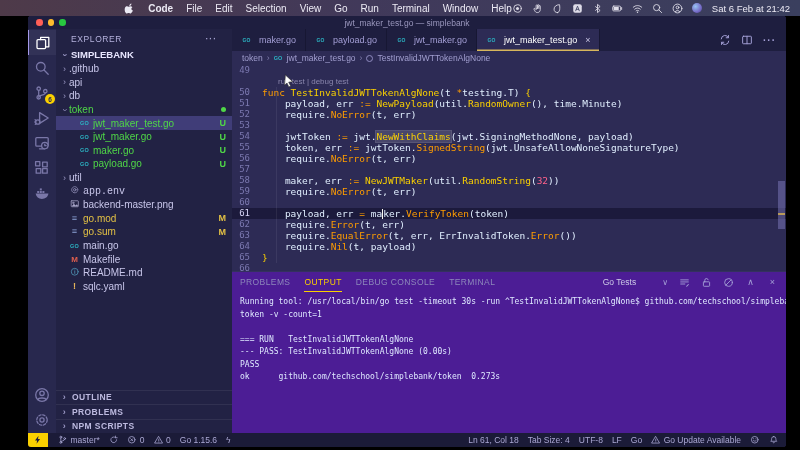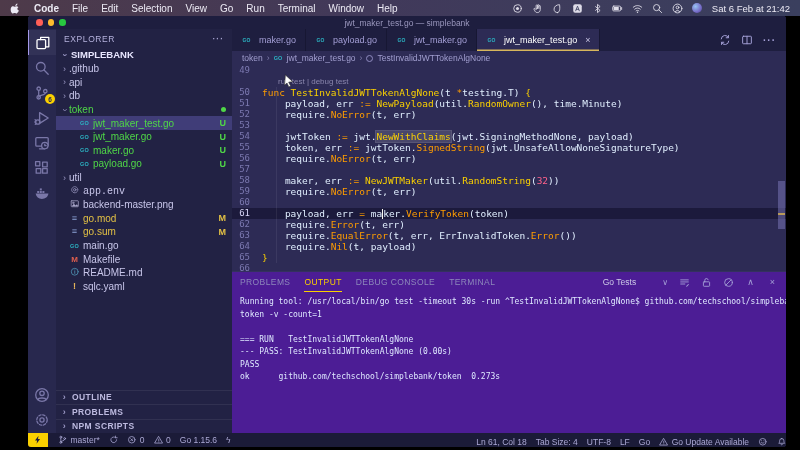--- a/index.html
+++ b/index.html
@@ -1,19 +1,19 @@
 <!DOCTYPE html>
 <html><head>
 <meta charset="utf-8">
 <style>
   *{box-sizing:border-box;margin:0;padding:0}
   body{width:800px;height:450px;background:#000;font-family:"Liberation Sans",sans-serif;overflow:hidden;position:relative}
 
   
-  .menubar{position:absolute;top:0;left:0;right:0;height:16px;display:flex;justify-content:space-between;align-items:center;
+  .menubar{position:absolute;top:0;left:0;right:0;height:16px;display:flex;justify-content:flex-end;align-items:center;
     padding:0 10px;background:linear-gradient(90deg,#4e3a49 0%,#41395a 45%,#3a3f5e 100%);color:#eceaf4;font-size:10px;z-index:5}
   .mb-left{display:flex;align-items:center;gap:13px}
   .mb-item.bold{font-weight:bold}
   .mb-right{display:flex;align-items:center;gap:9px}
   .mb-ic{width:11px;height:11px;display:inline-flex;opacity:.92}
   .mb-ic svg,.mb-apple svg{width:100%;height:100%}
   .mb-apple{width:11px;height:12px;display:inline-flex}
   .mb-clock{font-size:9.5px;white-space:nowrap}
   .siri{width:10px;height:10px;border-radius:50%;display:inline-block;background:radial-gradient(circle at 35% 35%,#9fd0ff,#7b6fd0 60%,#4a3f8f)}
 
@@ -31,21 +31,21 @@
   
   .activitybar{width:28px;background:#28284e;display:flex;flex-direction:column;justify-content:space-between;padding:1px 0}
   .ab-item{width:28px;height:25px;display:flex;align-items:center;justify-content:center;color:#7a77a8;position:relative}
   .ab-item.active{color:#fff;border-left:1.5px solid #a599e9;background:rgba(255,255,255,.05)}
   .ab-item svg{width:16px;height:16px}
   .badge{position:absolute;right:1px;bottom:1px;background:#fad000;color:#28284e;font-size:6.5px;font-weight:bold;
     width:10px;height:10px;border-radius:50%;display:flex;align-items:center;justify-content:center}
 
   
   .sidebar{width:176px;background:#222244;display:flex;flex-direction:column;font-size:10px;color:#c8c6ea;min-height:0}
-  .sb-head{display:flex;justify-content:space-between;align-items:center;padding:5px 8px 3px;font-size:8.5px;letter-spacing:.6px;color:#b5b2dd}
+  .sb-head{display:flex;justify-content:space-between;align-items:center;padding:5px 15px 3px;font-size:8.5px;letter-spacing:.6px;color:#b5b2dd}
   .sb-more{letter-spacing:1px;font-weight:bold;color:#a5a2cf}
   .sb-root{font-weight:bold;font-size:9.5px;display:flex;align-items:center;gap:2px;padding:2px 8px 2px 4px;color:#e8e6ff}
   .trow{display:flex;align-items:center;height:13.6px;padding-right:6px}
   .trow.selected{background:#403d78}
   .arr{display:inline-block;width:9px;flex:0 0 9px;color:#9c99c6;font-size:9px;text-align:center;transform-origin:50% 50%}
   .arr.exp{transform:rotate(90deg)}
   .arr.none{visibility:hidden}
   .ticon{width:11px;flex:0 0 11px;display:inline-flex;justify-content:center;align-items:center;margin-right:3px}
   .ticon svg{width:9.5px;height:9.5px}
   .igo{color:#2bb4c4;font-size:5.5px;font-weight:bold;letter-spacing:.2px}
@@ -102,22 +102,22 @@
   .ptab.active{color:#fad000;box-shadow:inset 0 -1px 0 #fad000}
   .panel-right{margin-left:auto;display:flex;align-items:center;gap:11px;color:#a49fd6}
   .channel{font-size:8.5px;color:#cecbe8;display:flex;align-items:center;gap:26px}
   .pchev{font-size:8px;color:#a49fd6}
   .pic{width:11px;height:11px;display:inline-flex;align-items:center;justify-content:center;font-size:9px}
   .pic svg{width:100%;height:100%}
   .output{padding:4px 8px;font-family:"DejaVu Sans Mono",monospace;font-size:8px;line-height:12.5px;color:#dfe9ff;white-space:pre;overflow:hidden}
   .out-line{height:12.5px}
 
   
-  .statusbar{height:14px;background:#1b1b38;display:flex;justify-content:space-between;align-items:flex-end;font-size:8.5px;
-    color:#aba8d4;flex:0 0 14px;padding-right:0}
+  .statusbar{height:14px;background:#1b1b38;display:flex;justify-content:space-between;align-items:center;font-size:8.5px;
+    color:#aba8d4;flex:0 0 14px;padding-right:8px}
   #sb-left{display:flex;align-items:center;gap:9px;height:100%}
   #sb-right{display:flex;align-items:center;gap:9px}
   .sb-item{display:flex;align-items:center;gap:3px;white-space:nowrap}
   .sic{width:9.5px;height:9.5px;display:inline-flex}
   .sic svg{width:100%;height:100%}
   .remote{background:#fad000;color:#1e1e3f;height:100%;width:20px;justify-content:center;margin-right:1px}
 </style>
 </head>
 <body>
 

